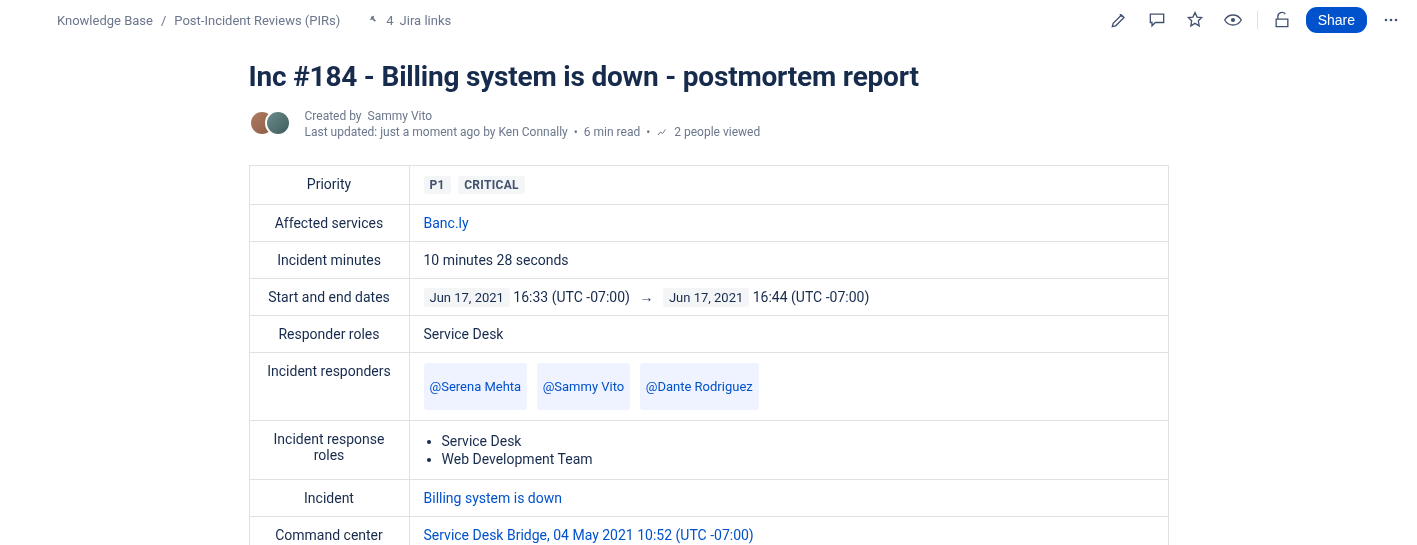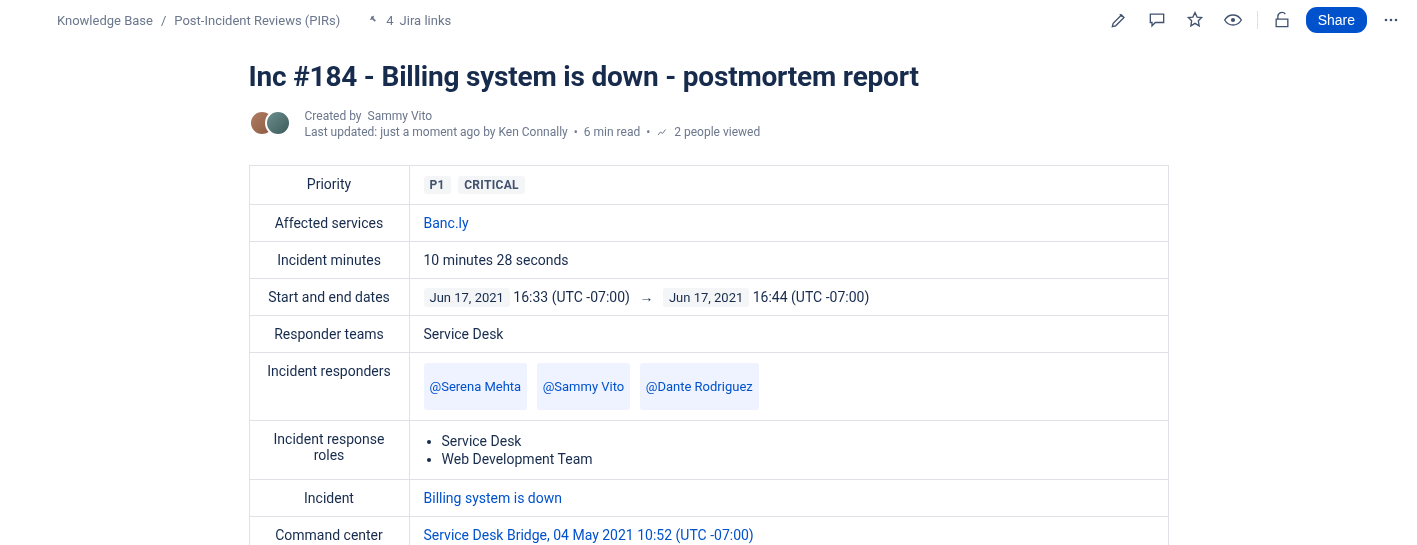--- a/index.html
+++ b/index.html
@@ -239,21 +239,21 @@
     </tr>
     <tr>
       <th>Start and end dates</th>
       <td>
         <span class="date-chip">Jun 17, 2021</span><span> 16:33 (UTC -07:00)</span>
         <span class="arrow">→</span>
         <span class="date-chip">Jun 17, 2021</span><span> 16:44 (UTC -07:00)</span>
       </td>
     </tr>
     <tr>
-      <th>Responder teams</th>
+      <th>Responder roles</th>
       <td>Service Desk</td>
     </tr>
     <tr>
       <th>Incident responders</th>
       <td>
         <span class="mention">@Serena Mehta</span>
         <span class="mention">@Sammy Vito</span>
         <span class="mention">@Dante Rodriguez</span>
       </td>
     </tr>

